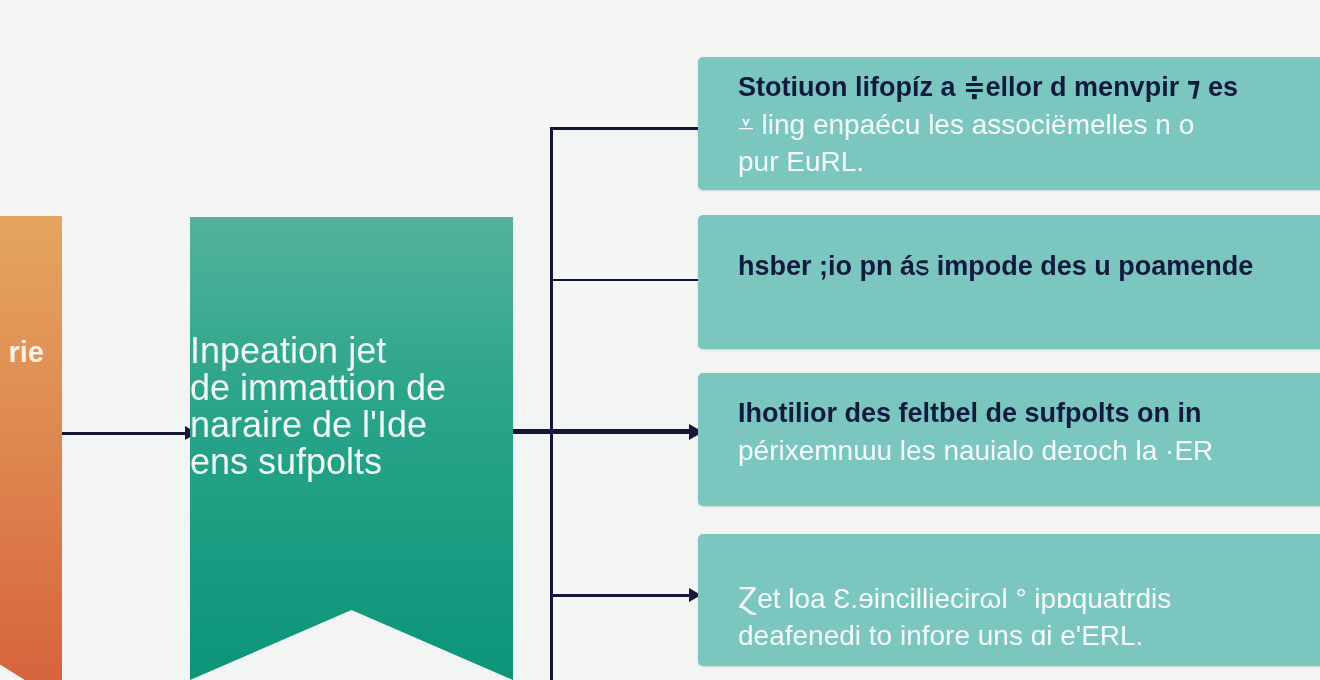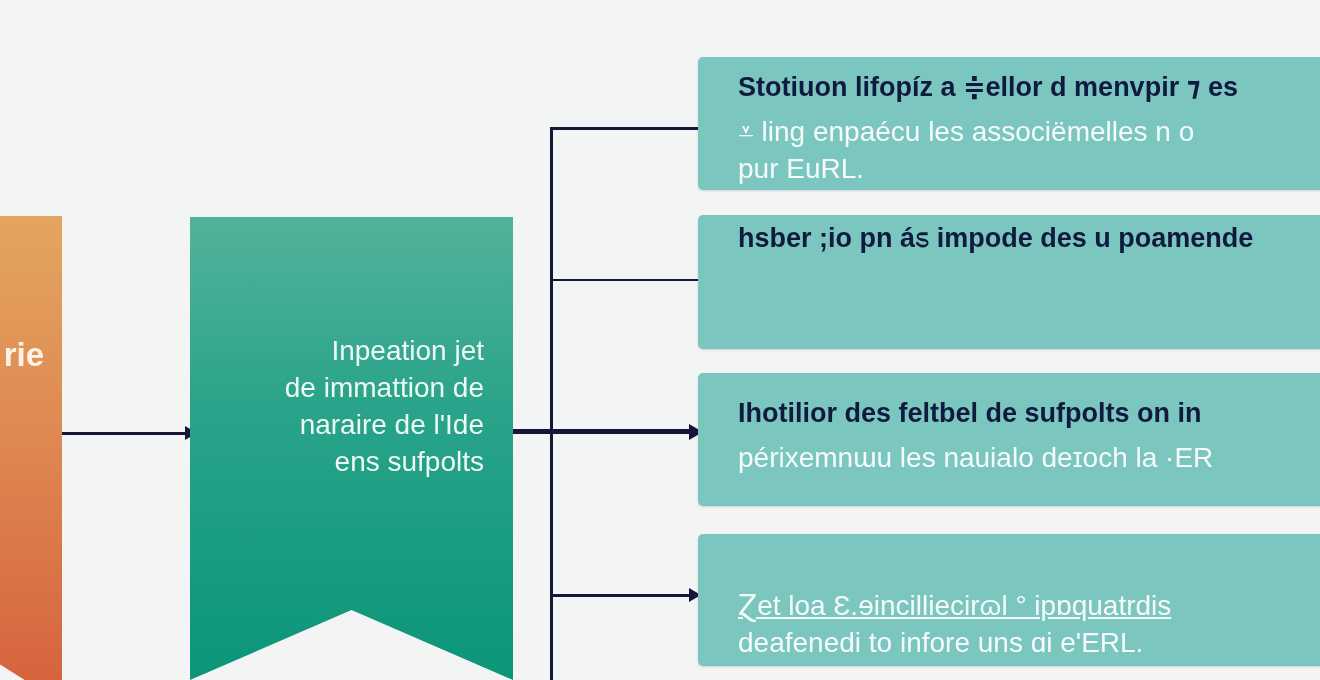--- a/index.html
+++ b/index.html
@@ -37,21 +37,21 @@
       clip-path: polygon(0 100%, 0 0, 100% 100%);
     }
     .source-label {
       position: absolute;
       left: 0;
       top: 336px;
       width: 44px;
       text-align: right;
       color: #fff3e8;
       font-weight: bold;
-      font-size: 33px;
+      font-size: 29px;
       white-space: nowrap;
       overflow: hidden;
       direction: rtl;
     }
     .source-label span { direction: ltr; unicode-bidi: bidi-override; }
 
     
     .ribbon {
       position: absolute;
       left: 190px;
@@ -59,23 +59,23 @@
       width: 323px;
       height: 463px;
       background: linear-gradient(180deg, #54b29c 0%, #2aa48a 40%, #0b9579 100%);
       clip-path: polygon(0 0, 100% 0, 100% 100%, 50% 84.9%, 0 100%);
     }
     .ribbon-text {
       position: absolute;
       left: 190px;
       top: 332px;
       width: 294px;
-      text-align: right;
+      text-align: left;
       color: #eef8f4;
-      font-size: 28px;
+      font-size: 36px;
       line-height: 37px;
     }
     .ribbon-text div { white-space: nowrap; }
 
     
     .line {
       position: absolute;
       background: #14173a;
     }
     .arrowhead {
@@ -103,21 +103,20 @@
       font-weight: bold;
       font-size: 27px;
       white-space: nowrap;
     }
     .out-box .body-line {
       position: absolute;
       left: 40px;
       color: #f5fbfa;
       font-size: 28px;
       white-space: nowrap;
-      margin-top: 7px;
     }
   </style>
 </head>
 <body>
 
 <div class="canvas">
 
   <div class="source-box"></div>
   <div class="source-notch"></div>
   <div class="source-label"><span>rie</span></div>
@@ -142,26 +141,26 @@
   <div class="line" style="left:550px; top:594px; width:140px; height:3px;"></div>
   <div class="arrowhead" style="left:689px; top:588px; border-left-width:12px;"></div>
 
   <div class="out-box" style="top:57px; height:133px;">
     <div class="title" style="top:14px;">Stotiuon lifopíz a ≑ellor d menvpir ⁊ es</div>
     <div class="body-line" style="top:52px;">⩡ ling enpaécu les associëmelles n o</div>
     <div class="body-line" style="top:89px;">pur EuRL.</div>
   </div>
 
   <div class="out-box" style="top:215px; height:134px;">
-    <div class="title" style="top:8px;">hsber ;io pn áಽ impode des u poamende</div>
+    <div class="title" style="top:36px;">hsber ;io pn áಽ impode des u poamende</div>
   </div>
 
   <div class="out-box" style="top:373px; height:133px;">
     <div class="title" style="top:25px;">Ihotilior des feltbel de sufpolts on in</div>
     <div class="body-line" style="top:62px;">périxemnɯu les nauialo deɪoch la ·ER</div>
   </div>
 
   <div class="out-box" style="top:534px; height:132px;">
-    <div class="body-line" style="top:48px;text-decoration:underline;">Ɀet loa Ɛ.ɘincilliecirɷl ° ipɒquatrdis</div>
+    <div class="body-line" style="top:48px;">Ɀet loa Ɛ.ɘincilliecirɷl ° ipɒquatrdis</div>
     <div class="body-line" style="top:86px;">deafenedi to infore uns ɑi e'ERL.</div>
   </div>
 
 </div>
 
 </body></html>

